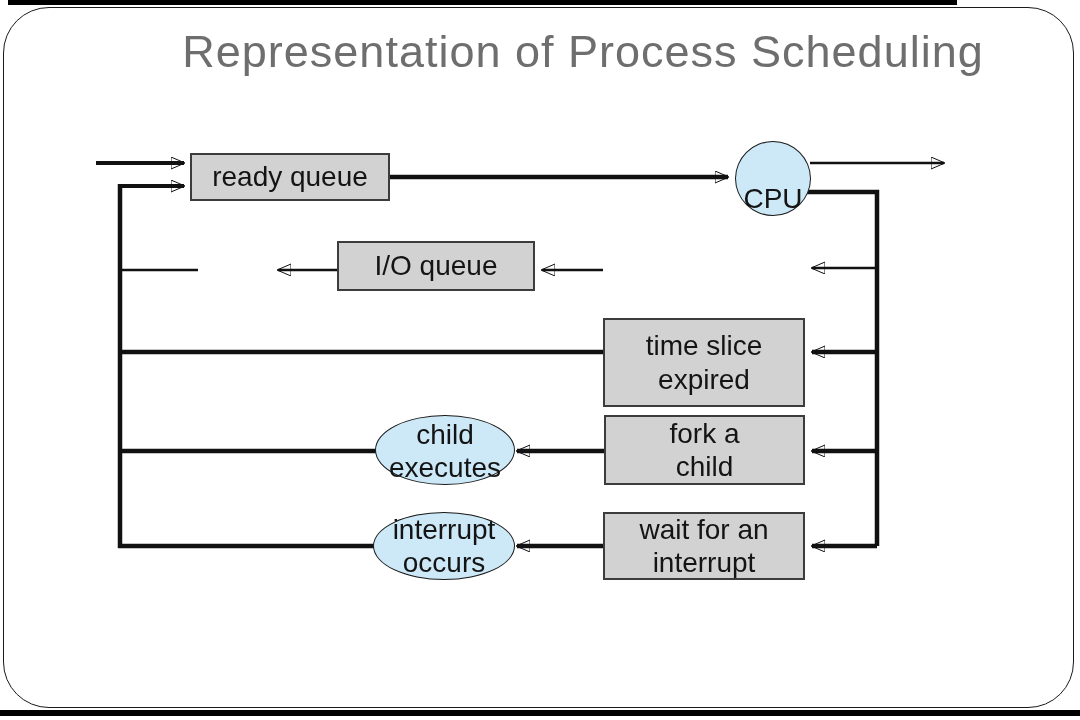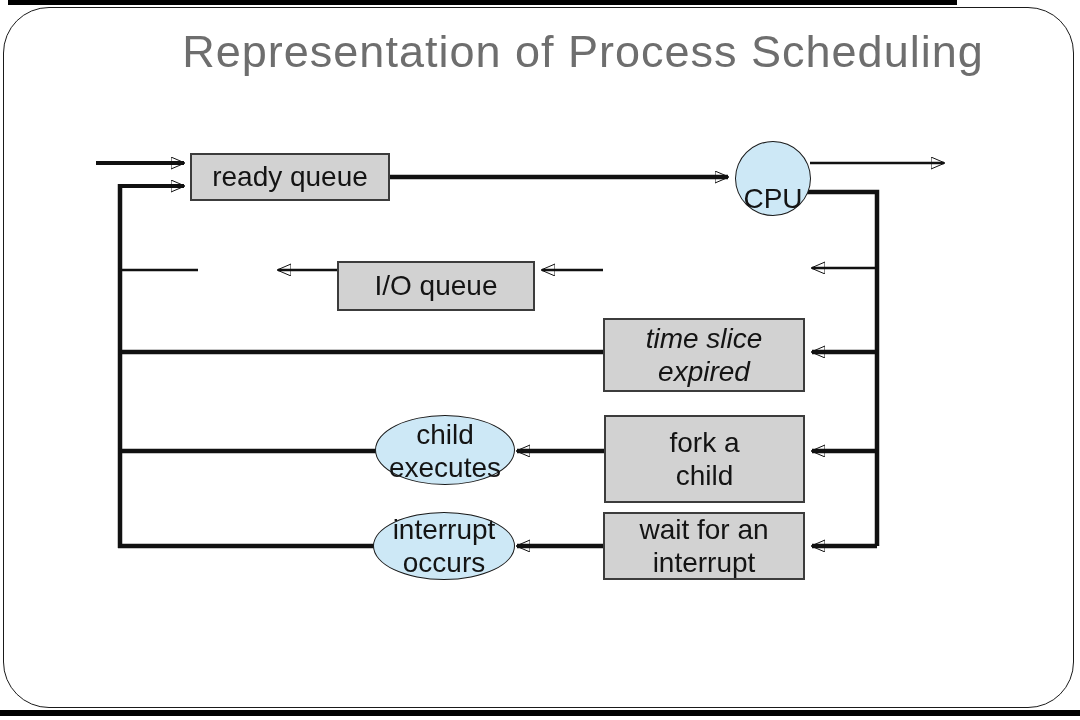--- a/index.html
+++ b/index.html
@@ -95,31 +95,31 @@
 
   <div class="node rect" style="left:190px;top:153px;width:200px;height:48px;">
     <span>ready queue</span>
   </div>
 
   <div class="node round" style="left:735px;top:141px;width:76px;height:75px;">
     <span>CPU</span>
   </div>
 
 
-  <div class="node rect" style="left:337px;top:261px;width:198px;height:50px;">
+  <div class="node rect" style="left:337px;top:241px;width:198px;height:50px;">
     <span>I/O queue</span>
   </div>
 
 
-  <div class="node rect" style="left:603px;top:318px;width:202px;height:74px;font-style:italic;">
+  <div class="node rect" style="left:603px;top:318px;width:202px;height:89px;">
     <span>time slice
 expired</span>
   </div>
 
-  <div class="node rect" style="left:604px;top:415px;width:201px;height:88px;">
+  <div class="node rect" style="left:604px;top:415px;width:201px;height:70px;">
     <span>fork a
 child</span>
   </div>
 
   <div class="node round" style="left:375px;top:415px;width:140px;height:70px;">
     <span>child
 executes</span>
   </div>
 
   <div class="node rect" style="left:603px;top:512px;width:202px;height:68px;">

